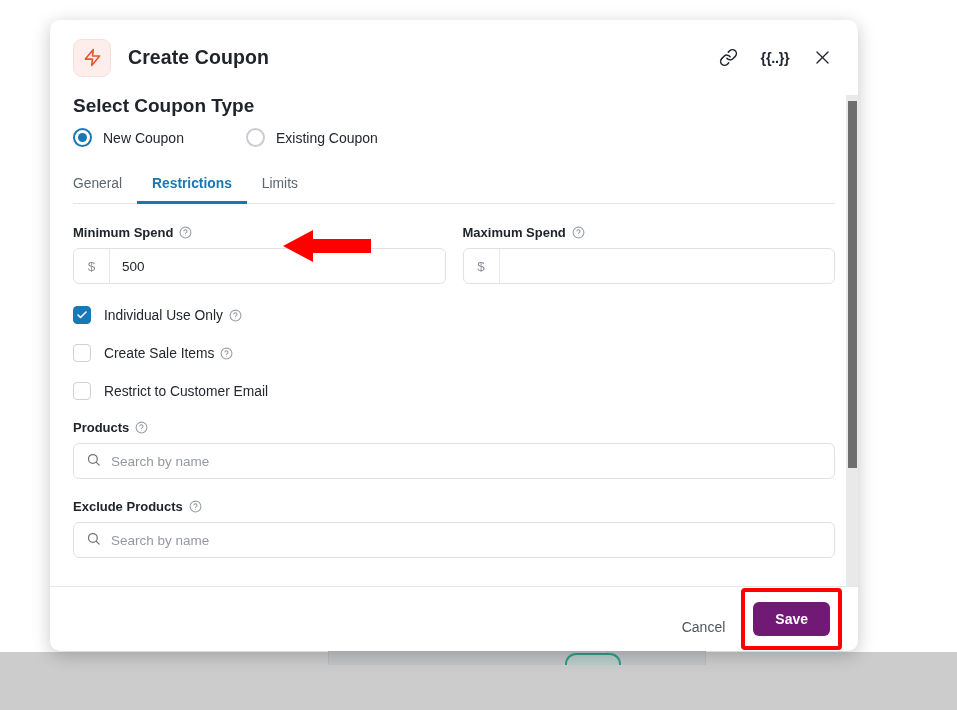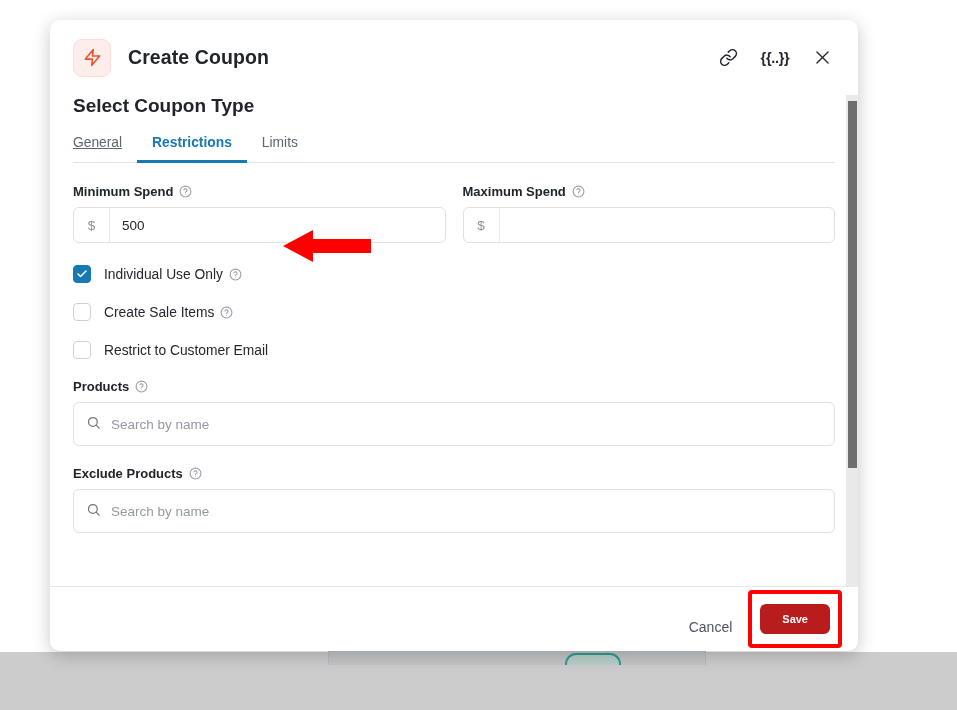--- a/index.html
+++ b/index.html
@@ -113,21 +113,21 @@
     margin-bottom: 21px;
   }
   .tab {
     padding: 7px 15px 10px 15px;
     font-size: 13.8px; color: #5c6570; cursor: pointer;
     border-bottom: 3px solid transparent; margin-bottom: -1px;
     background: none; border-top: none; border-left: none; border-right: none;
     font-family: "Liberation Sans", sans-serif;
   }
   .tab.active { color: #1878b4; font-weight: 700; border-bottom-color: #1878b4; }
-  .tab:first-child { padding-left: 0; text-decoration: underline; }
+  .tab:first-child { padding-left: 0; }
 
   
   .field-grid { display: flex; gap: 17px; margin-bottom: 22px; }
   .field-col { flex: 1 1 0; min-width: 0; }
   .field-label {
     display: flex; align-items: center; gap: 6px;
     font-size: 13px; font-weight: 700; color: #20242b; margin-bottom: 8px;
   }
   .help-icon {
     width: 13px; height: 13px; flex: 0 0 13px; cursor: pointer;
@@ -158,21 +158,21 @@
     width: 18px; height: 18px; flex: 0 0 18px; border-radius: 4px;
     border: 1.5px solid #cdd1d6; background: #fff;
     display: flex; align-items: center; justify-content: center;
   }
   .check-mark.checked { background: #1878b4; border-color: #1878b4; }
   .check-label { margin-left: 13px; font-size: 13.8px; color: #23272e; display: flex; align-items: center; gap: 6px; }
 
   
   .search-block { margin-bottom: 20px; }
   .search-input-wrap {
-    display: flex; align-items: center; height: 44px;
+    display: flex; align-items: center; height: 36px;
     border: 1px solid #dfe1e5; border-radius: 6px; background: #fff;
     padding: 0 12px;
   }
   .search-input-wrap input {
     flex: 1 1 auto; min-width: 0; border: none; outline: none; background: transparent;
     font-size: 13.5px; color: #23272e; padding: 0 0 0 10px;
     font-family: "Liberation Sans", sans-serif;
   }
   .search-input-wrap input::placeholder { color: #9499a1; }
 
@@ -184,22 +184,22 @@
     padding: 0 28px 0 23px; gap: 0;
   }
   .btn-cancel {
     background: none; border: none; cursor: pointer;
     font-size: 14px; color: #4d5560; padding: 8px 14px;
     font-family: "Liberation Sans", sans-serif;
     margin-top: 16px;
   }
   .save-wrap { position: relative; margin-left: 14px; }
   .btn-save {
-    background: #b91c1c; border: none; border-radius: 6px;
-    color: #fff; font-size: 11px; font-weight: 700;
+    background: #701a75; border: none; border-radius: 6px;
+    color: #fff; font-size: 14px; font-weight: 700;
     padding: 9px 22px; cursor: pointer;
     font-family: "Liberation Sans", sans-serif;
   }
   .save-highlight {
     position: absolute; left: -12px; top: -14px; right: -12px; bottom: -14px;
     border: 4px solid #ff0000; border-radius: 4px; pointer-events: none;
   }
 
   
   .arrow-anno {
@@ -244,20 +244,32 @@
           <line x1="19" y1="5" x2="5" y2="19"></line>
         </svg>
       </button>
     </div>
   </div>
 
   <div class="modal-body">
 
     <div class="section-label">Select Coupon Type</div>
 
+    <div class="radio-row">
+      <div class="radio-item">
+        <span class="radio-mark checked">
+          <span class="radio-dot"></span>
+        </span>
+        <span class="radio-label">New Coupon</span>
+      </div>
+      <div class="radio-item">
+        <span class="radio-mark"></span>
+        <span class="radio-label">Existing Coupon</span>
+      </div>
+    </div>
 
     <div class="tabs">
       <button class="tab">General</button>
       <button class="tab active">Restrictions</button>
       <button class="tab">Limits</button>
     </div>
 
     <div class="field-grid">
       <div class="field-col">
         <div class="field-label">

